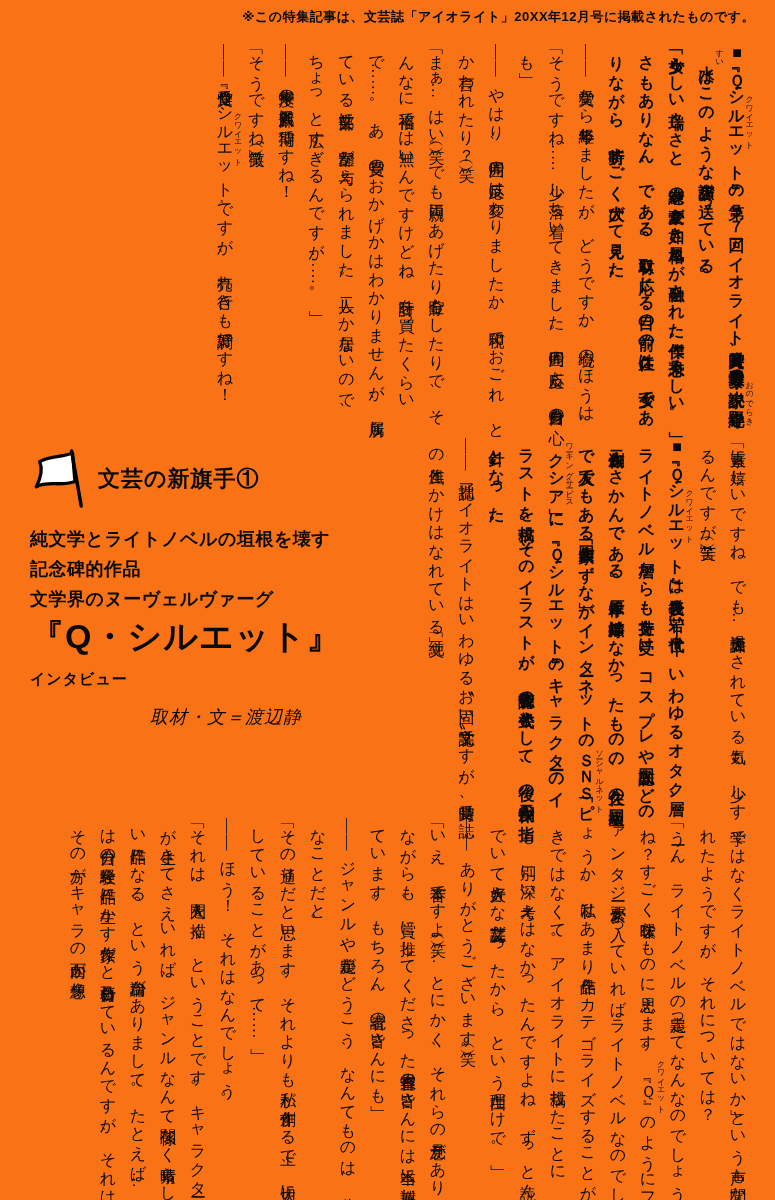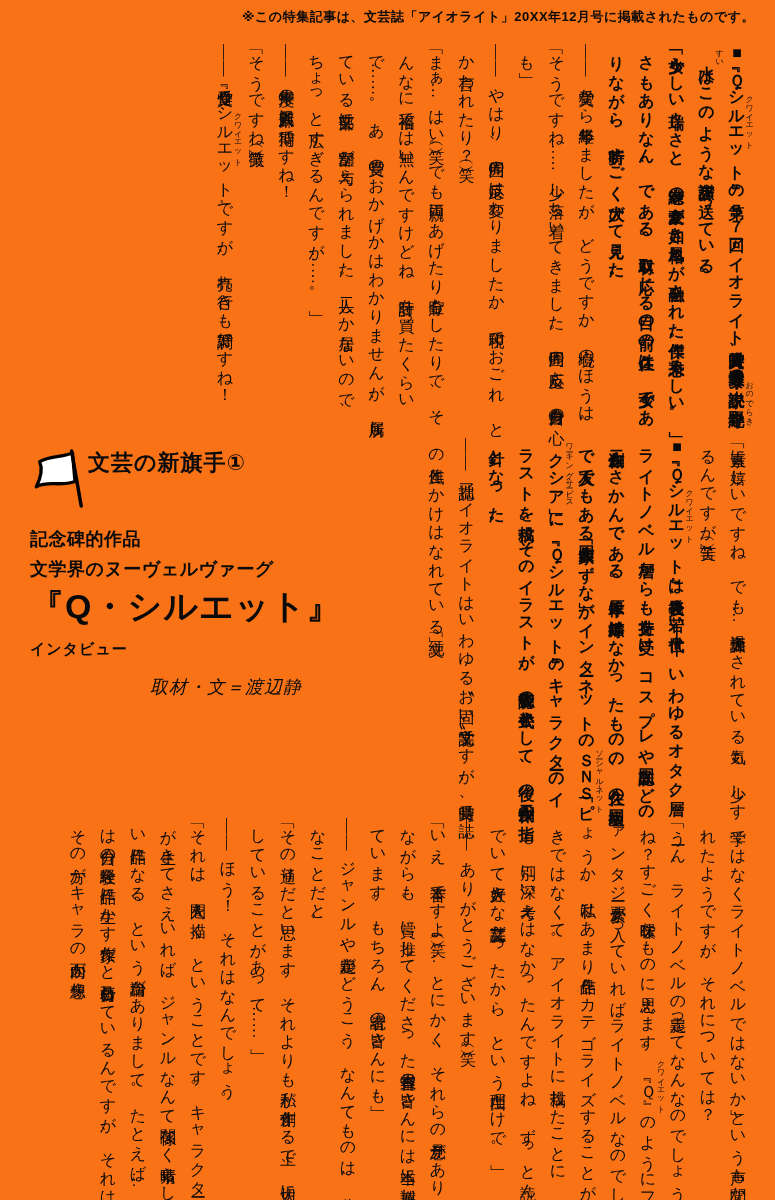--- a/index.html
+++ b/index.html
@@ -37,21 +37,21 @@
   ruby{ruby-align:center;}
   rt{font-size:8px;font-weight:400;letter-spacing:0;}
   .band-top{top:44px;right:22px;width:735px;height:390px;}
   .band-middle{top:438px;right:22px;width:425px;height:376px;}
   .band-bottom{top:818px;right:22px;width:735px;height:382px;}
   
   .feature{
     position:absolute;top:448px;left:30px;width:312px;
     font-family:"Liberation Sans","DejaVu Sans",sans-serif;
   }
-  .kicker-row{display:flex;align-items:flex-start;margin-bottom:14px;}
+  .kicker-row{display:flex;align-items:center;gap:10px;margin-bottom:14px;font-family:Liberation Serif, serif;}
   .kicker-row svg{flex:0 0 auto;}
   .kicker{font-size:22px;font-weight:700;letter-spacing:1px;}
   .tagline{font-size:18px;font-weight:700;line-height:30px;letter-spacing:.5px;}
   .work-title{font-size:34px;font-weight:800;letter-spacing:1px;white-space:nowrap;}
   .author-row{display:flex;align-items:baseline;gap:10px;margin-top:10px;}
   .author-name{font-size:36px;font-weight:800;letter-spacing:2px;}
   .interview-label{font-size:15px;font-weight:700;letter-spacing:1px;}
   .credit{margin-top:16px;font-size:18px;font-weight:400;text-align:right;padding-right:40px;letter-spacing:1px;font-style:italic;}
 </style>
 </head>
@@ -81,20 +81,21 @@
   </section>
 
   <section class="feature">
     <div class="kicker-row">
       <svg width="58" height="62" viewBox="0 0 60 64" aria-hidden="true">
         <path d="M44 5 C 34 10, 22 7, 10 14 C 13.5 22, 11 31, 6.5 40 C 18 33.5, 32 40, 46.5 34.5 Z" fill="#ffffff" stroke="#000000" stroke-width="3.4" stroke-linejoin="round"></path>
         <line x1="43" y1="3" x2="53" y2="60" stroke="#000000" stroke-width="3.6" stroke-linecap="round"></line>
       </svg>
       <span class="kicker">文芸の新旗手①</span>
     </div>
+    <div class="tagline">純文学とライトノベルの垣根を壊す</div>
     <div class="tagline">記念碑的作品</div>
     <div class="tagline">文学界のヌーヴェルヴァーグ</div>
     <div class="work-title">『Q・シルエット』</div>
     <div class="author-row">
       <span class="interview-label">インタビュー</span>
     </div>
     <div class="credit">取材・文＝渡辺静</div>
   </section>
 
   <section class="vblock band-bottom">

